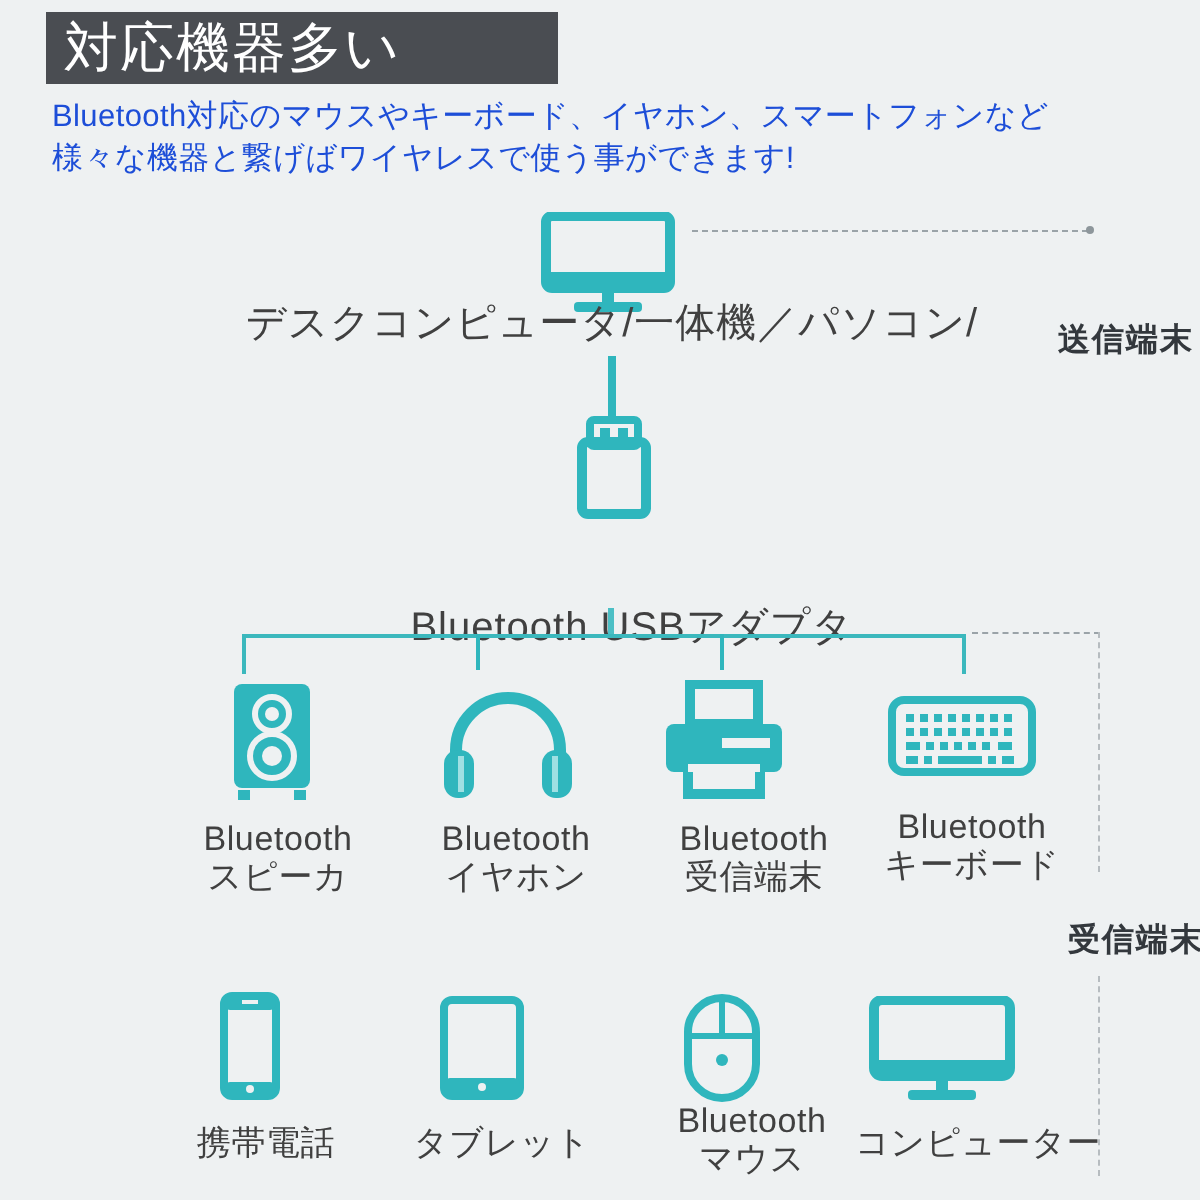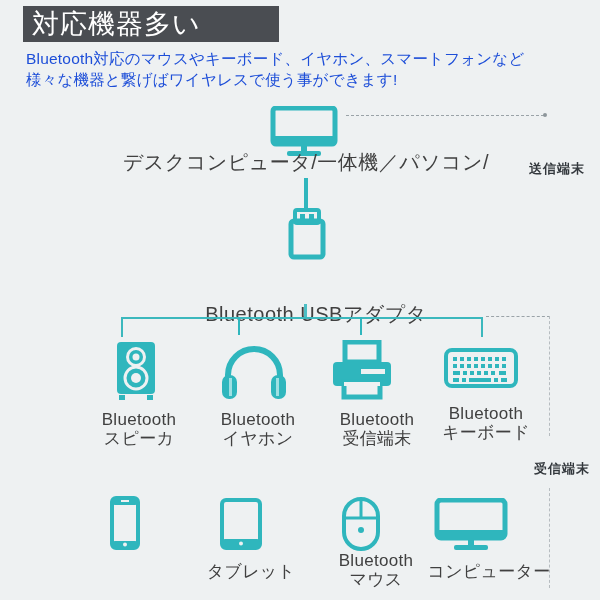--- a/index.html
+++ b/index.html
@@ -32,21 +32,21 @@
   }
 
   
   .icon{position:absolute;}
   .icon svg{display:block;}
 
   
   .lbl{position:absolute;text-align:center;color:#404040;white-space:pre-line;}
   .big-lbl{font-size:20px;line-height:24px;letter-spacing:.5px;}
   .dev-lbl{font-size:17px;line-height:19px;letter-spacing:.3px;white-space:pre-line;}
-  .side-lbl{position:absolute;font-size:13px;font-weight:bold;color:#33383d;letter-spacing:1px;}
+  .side-lbl{position:absolute;font-size:16px;font-weight:bold;color:#33383d;letter-spacing:1px;}
 
   
   .vline{position:absolute;background:#2fb6bd;}
   .dashed-h{
     position:absolute;height:0;
     border-top:1px dashed #9aa3a8;
   }
   .dashed-v{
     position:absolute;width:0;
     border-left:1px dashed #b6bcc0;
@@ -220,20 +220,21 @@
 
   <div class="icon" style="left:418px;top:498px;">
     <svg width="74" height="54" viewBox="0 0 74 54">
       <rect x="3" y="2" width="68" height="38" rx="4" fill="none" stroke="#2fb6bd" stroke-width="5"></rect>
       <rect x="3" y="32" width="68" height="8" fill="#2fb6bd"></rect>
       <rect x="34" y="40" width="6" height="8" fill="#2fb6bd"></rect>
       <rect x="20" y="47" width="34" height="5" rx="2" fill="#2fb6bd"></rect>
     </svg>
   </div>
 
+  <div class="lbl dev-lbl" style="left:52px;top:562px;width:130px;">携帯電話</div>
 
   <div class="lbl dev-lbl" style="left:170px;top:562px;width:130px;">タブレット</div>
 
   <div class="lbl dev-lbl" style="left:295px;top:551px;width:130px;"><span>Bluetooth</span><br><span>マウス</span></div>
 
   <div class="lbl dev-lbl" style="left:398px;top:562px;width:150px;">コンピューター</div>
 
 </div>
 
 </body></html>

